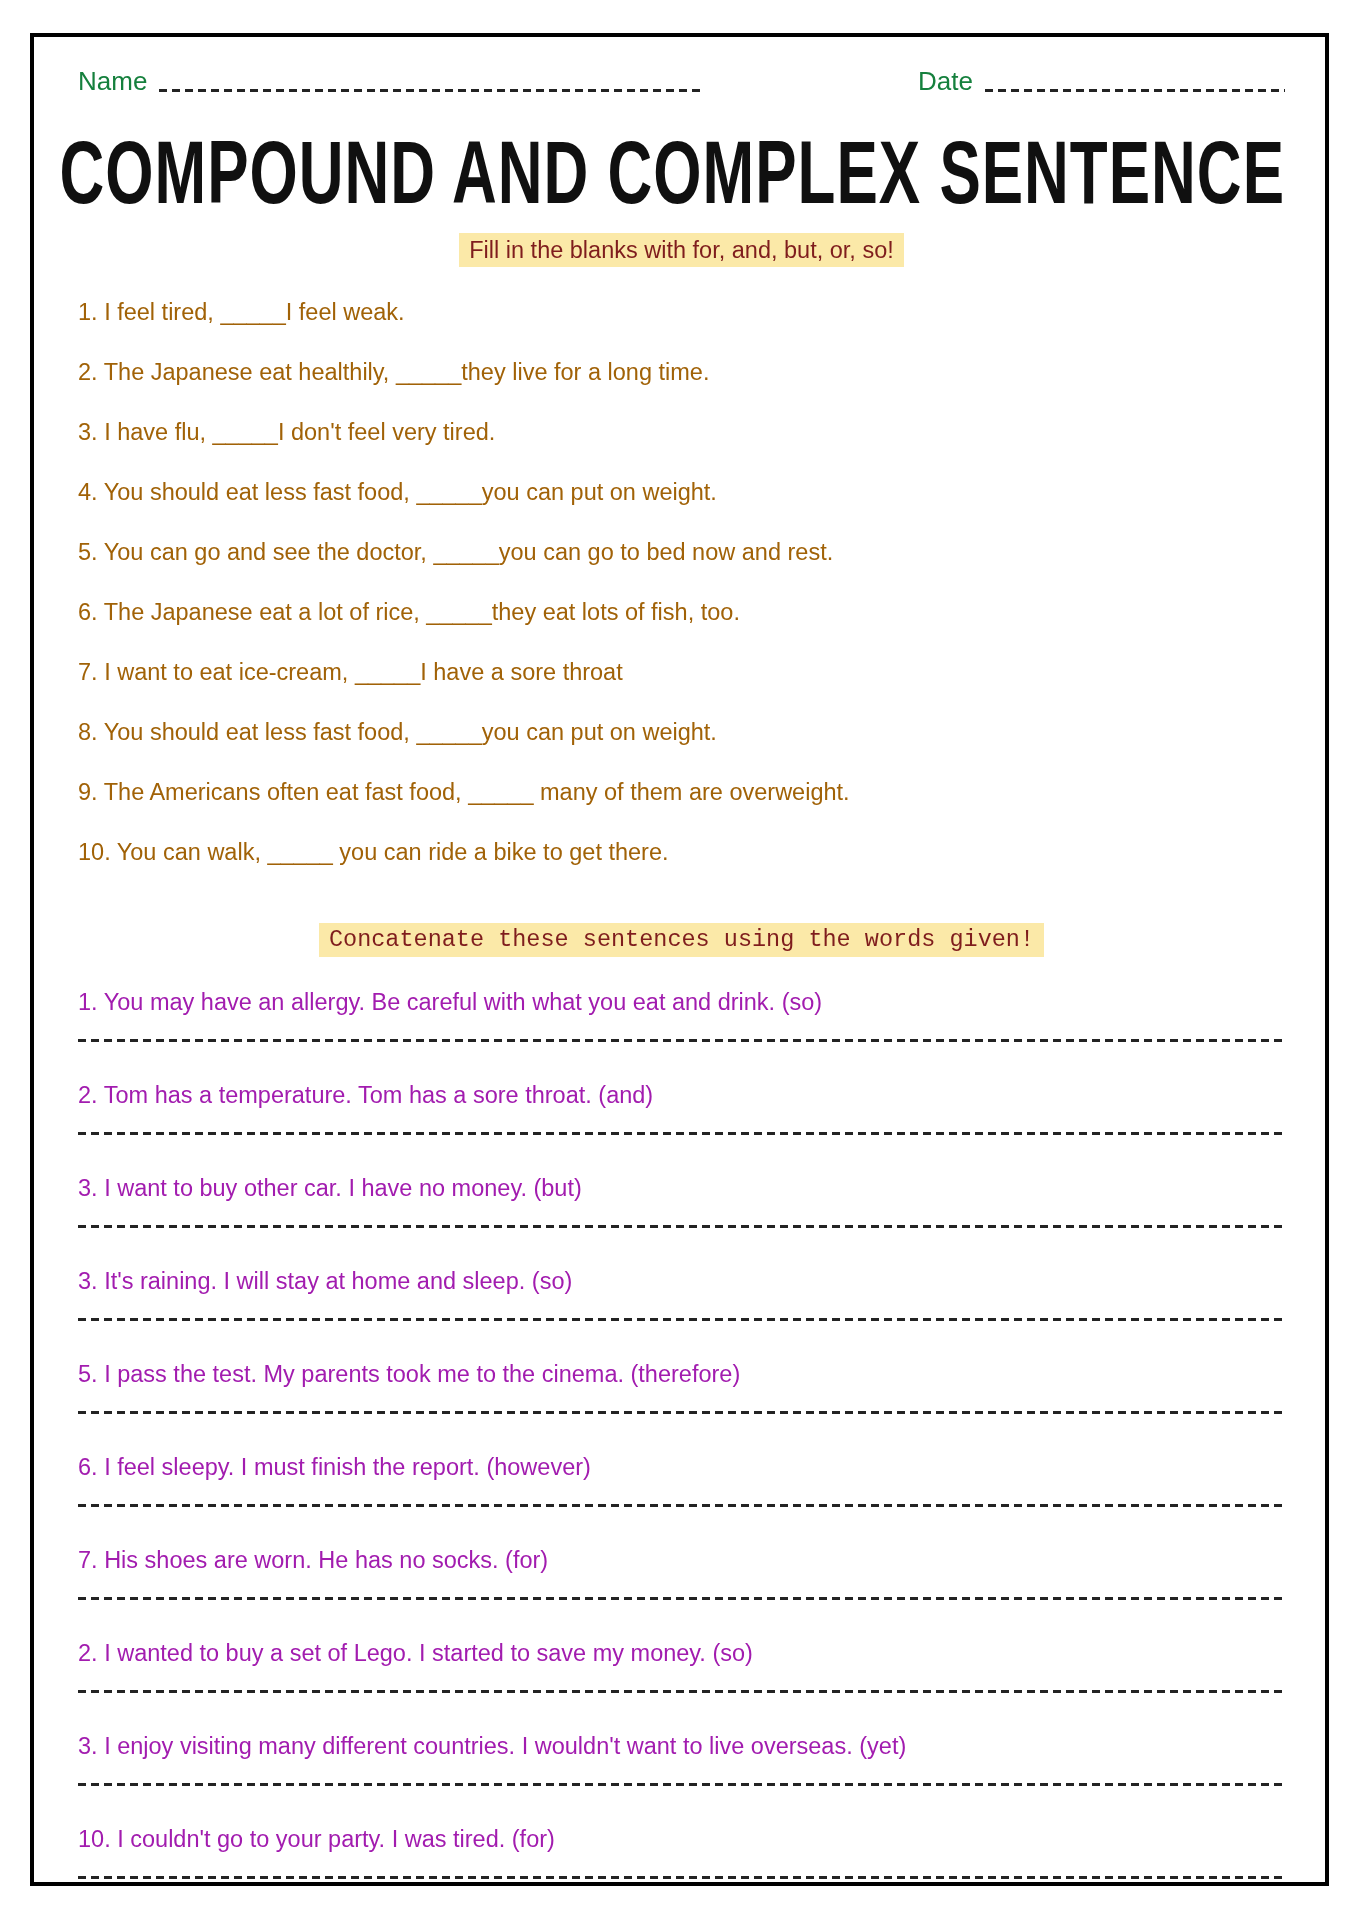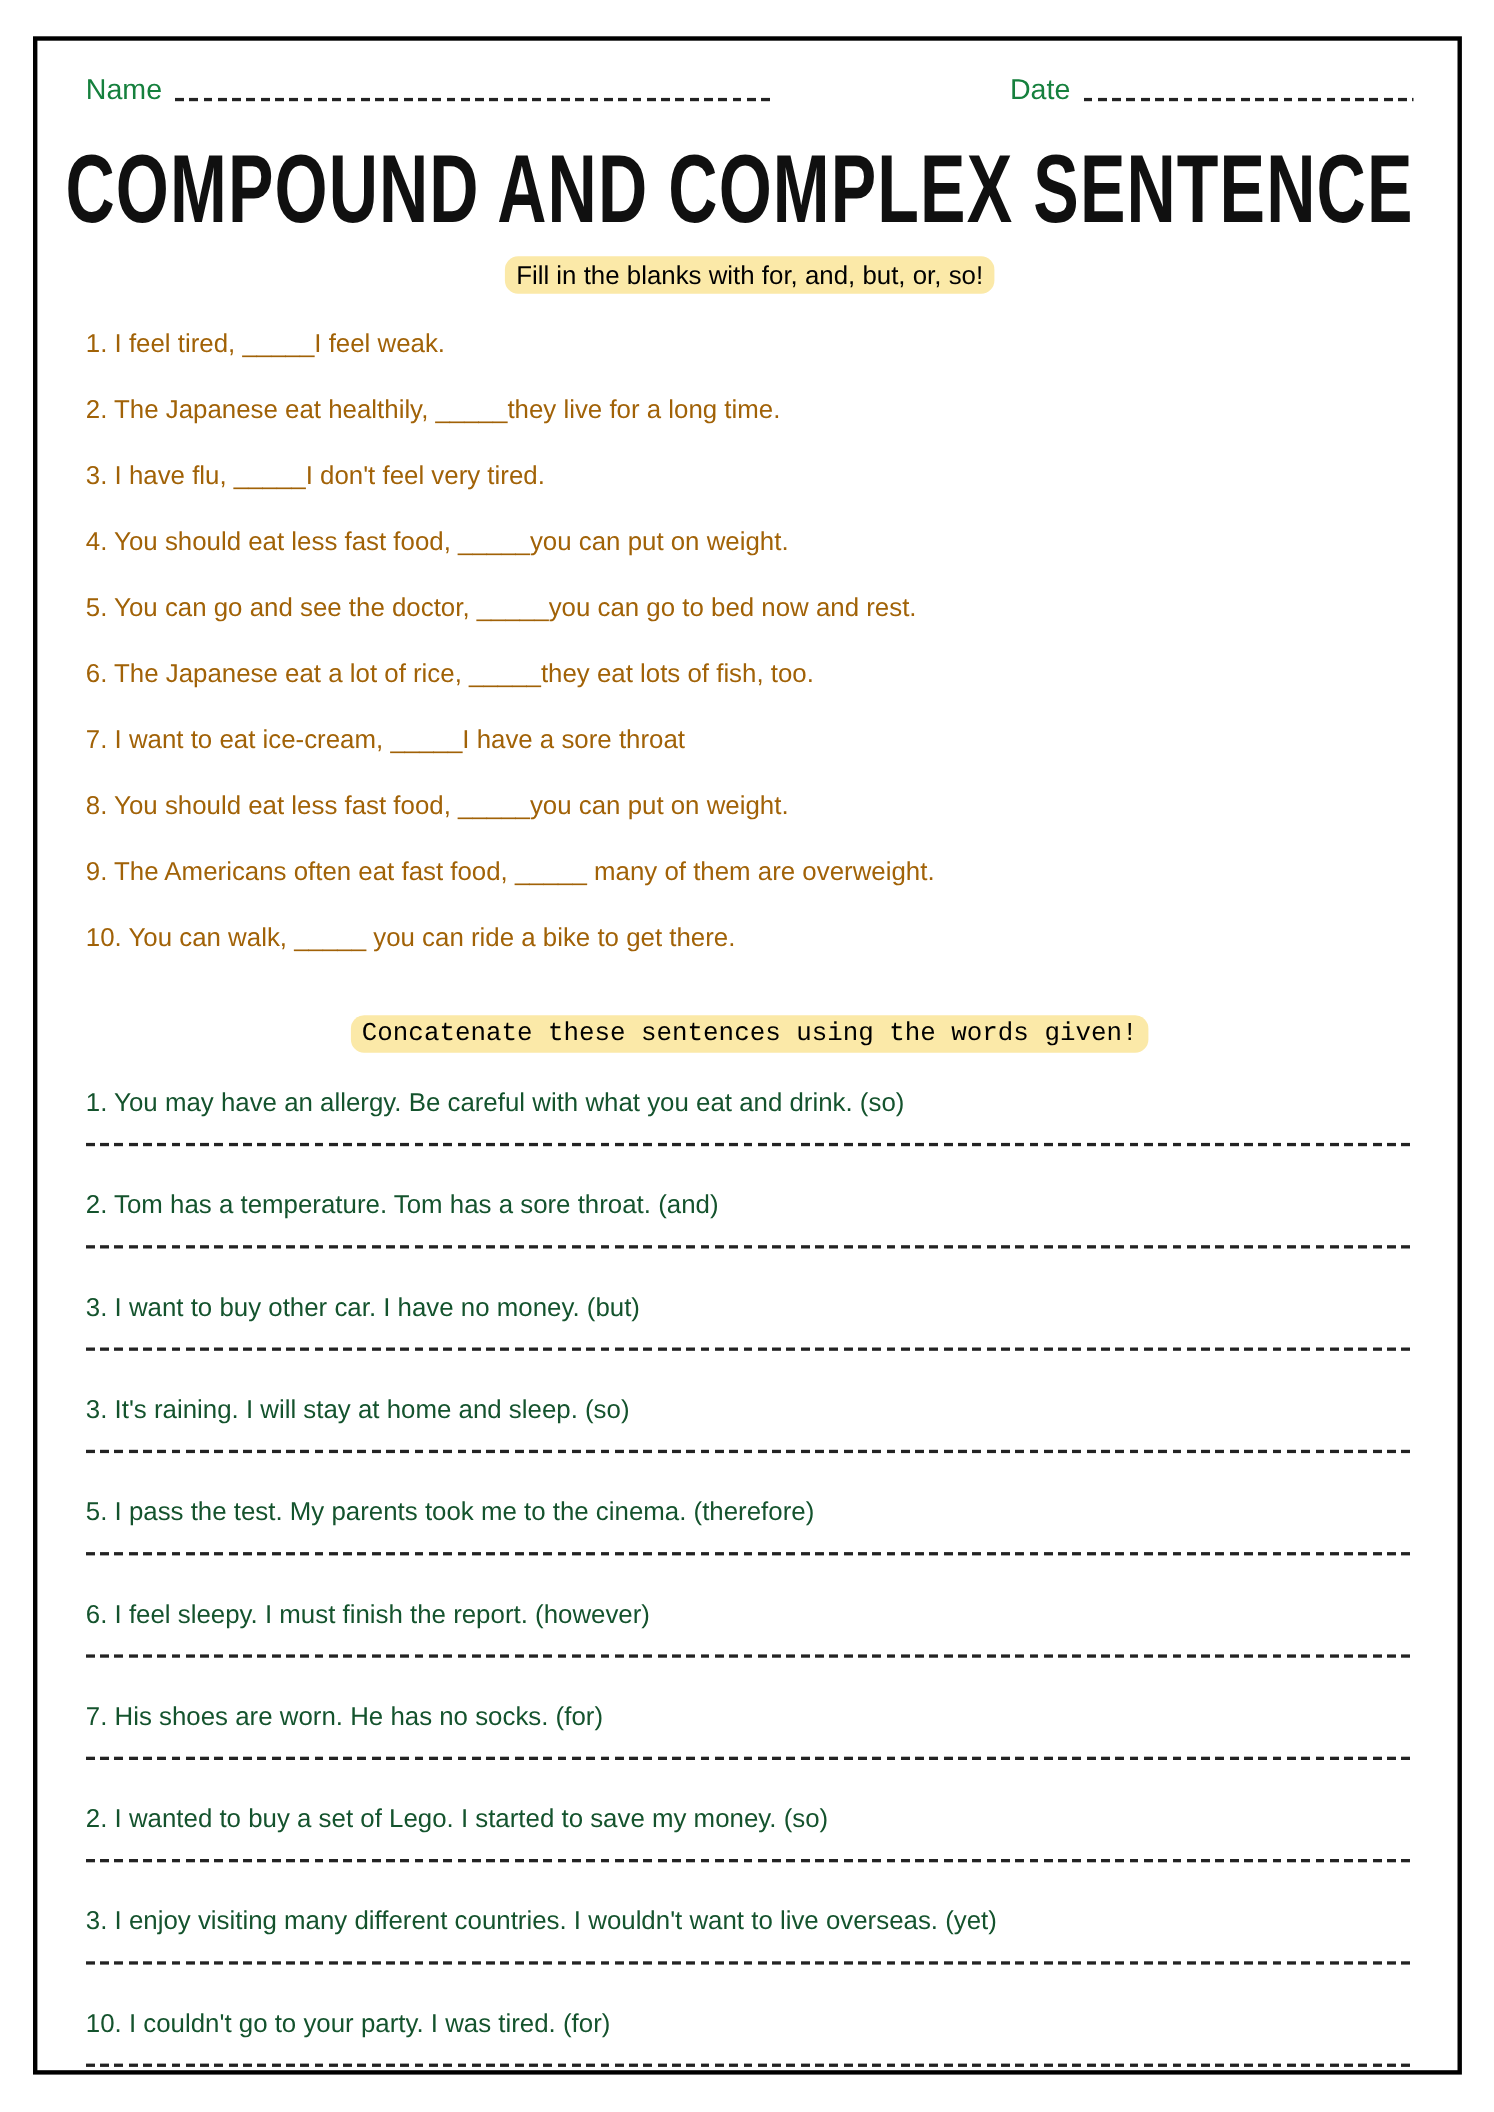--- a/index.html
+++ b/index.html
@@ -39,32 +39,31 @@
     font-size:62px; font-weight:700; letter-spacing:1px;
     transform:scaleY(1.42);
     white-space:nowrap; color:#101010;
   }
   .instr-row { text-align:center; margin-top:14px; }
   .instr-row.second { margin-top:56px;font-family:Liberation Mono, monospace; }
   .instr {
     display:inline-block;
     font-size:23.5px; line-height:28px;
     padding:3px 10px;
-    color:#000000;
-    border-radius:12px;
+    color:#7f1d1d;
   }
   .qlist { margin-top:30px; }
   .q {
     font-size:23.5px; line-height:30px;
     margin-bottom:30px;
     white-space:nowrap; color:#a16207;
   }
   .item2 .q2 {
     font-size:23.5px; line-height:30px;
-    white-space:nowrap; color:#14532d;
+    white-space:nowrap; color:#a21caf;
   }
   .answer-line { margin-top:22px; margin-bottom:38px; }
 </style>
 </head>
 <body>
 
 <div class="page">
   <div class="frame">
 
     <div class="meta-row">

